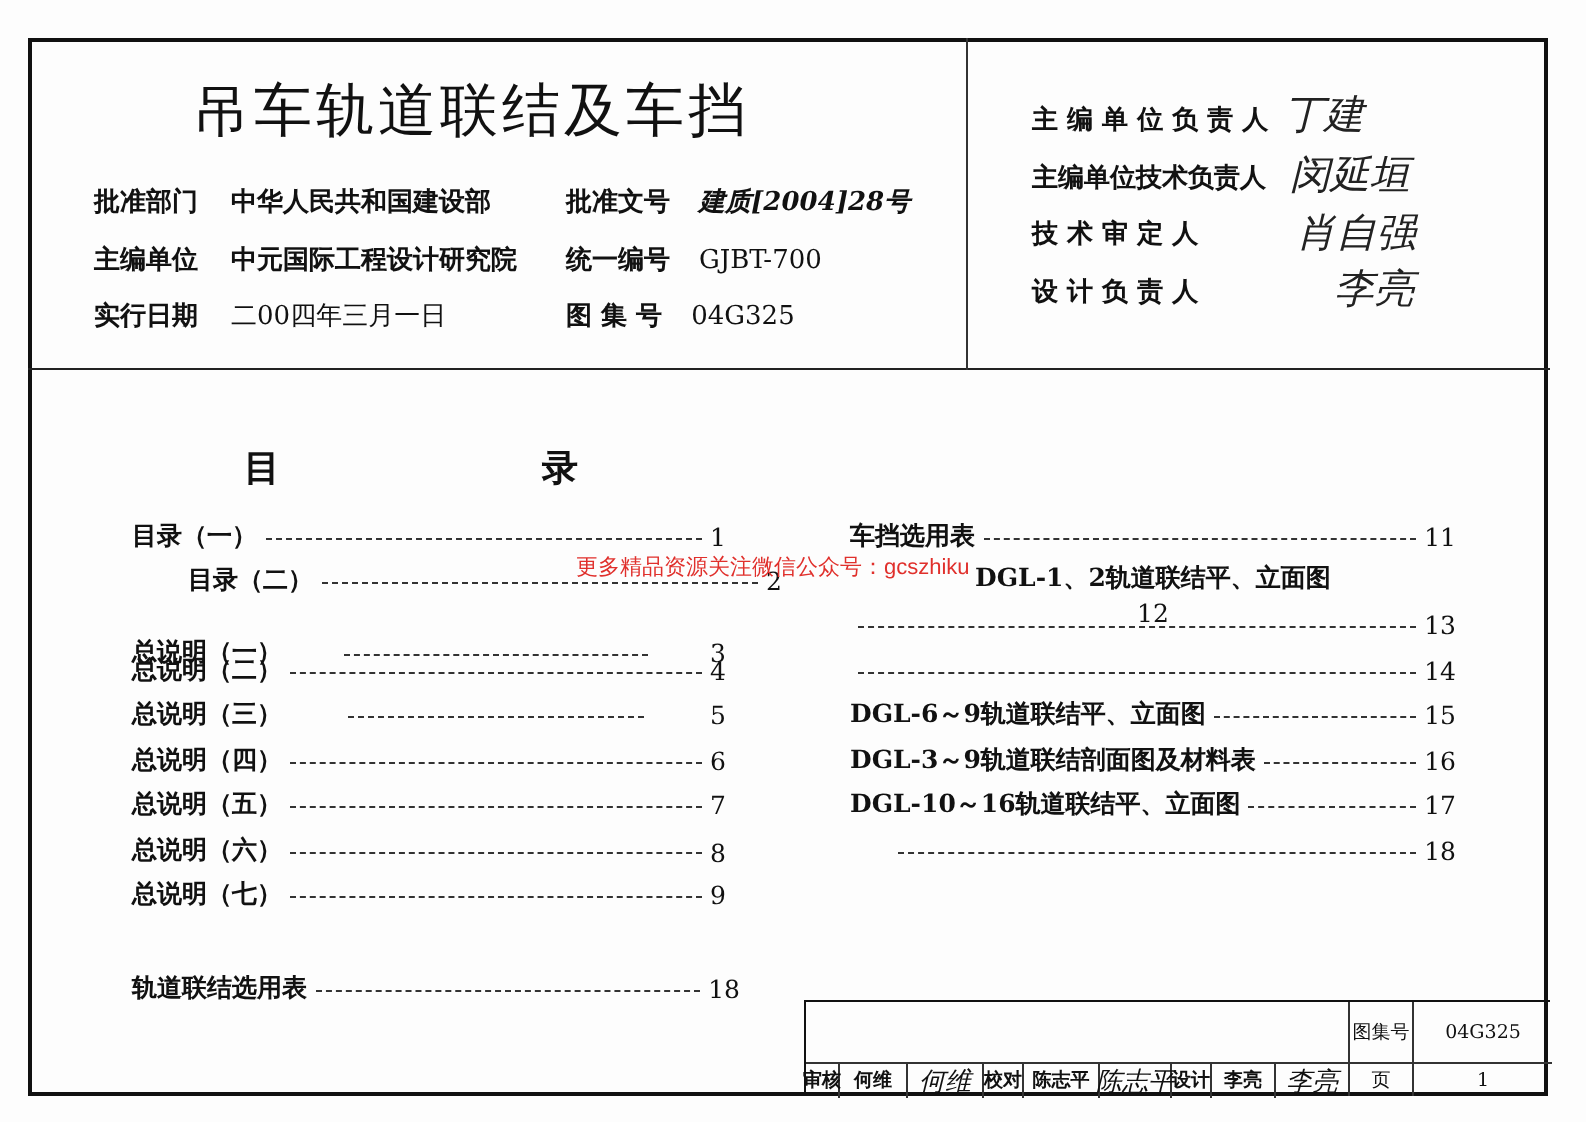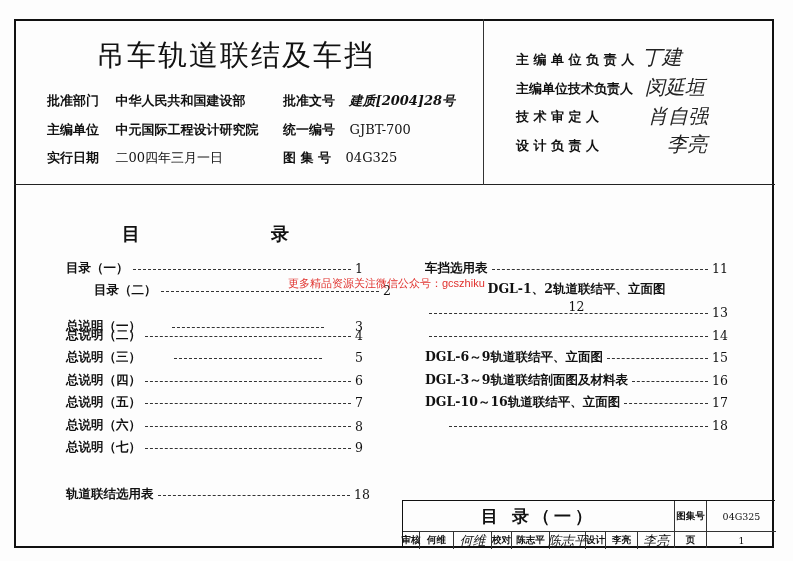--- a/index.html
+++ b/index.html
@@ -29,21 +29,21 @@
                font-family:Liberation Sans, sans-serif; }
 
   .tblock { position:absolute; left:402px; top:500px; width:373px; height:48px; box-sizing:border-box;
             border-left:1.5px solid #111; border-top:1.5px solid #111; }
   .tb-title { position:absolute; left:0; top:0; width:271px; height:30px; display:flex; align-items:center; justify-content:center;
               font-family:"DejaVu Sans","Liberation Sans",sans-serif; font-size:17px; font-weight:bold; letter-spacing:4px; }
   .tb-row { position:absolute; left:0; top:30px; width:271px; height:17px; border-top:1px solid #333; display:flex; }
   .tb-cell { border-right:1px solid #333; display:flex; align-items:center; justify-content:center; font-size:9.5px; font-weight:bold; white-space:nowrap; box-sizing:border-box; }
   .tb-sig { font-style:italic; font-size:13px; font-weight:normal; }
   .tb-right { position:absolute; left:271px; top:0; width:101px; height:47px; border-left:1px solid #333; }
-  .tb-rcell { position:absolute; display:flex; align-items:center; justify-content:center; font-size:9.5px; font-weight:bold; box-sizing:border-box; }
+  .tb-rcell { position:absolute; display:flex; align-items:center; justify-content:center; font-size:9.5px; font-weight:normal; box-sizing:border-box; }
 </style>
 </head>
 <body>
 
 <div class="frame"></div>
 <div class="hdivider"></div>
 <div class="vdivider"></div>
 
 <div class="main-title">吊车轨道联结及车挡</div>
 
@@ -170,21 +170,20 @@
     <span class="page">17</span>
   </div>
 <div class="toc-row" style="left:425px; top:416px; width:303px;">
     <span class="leader" style="margin-left:24px;"></span>
     <span class="page">18</span>
   </div>
 
 <div class="watermark">更多精品资源关注微信公众号：gcszhiku</div>
 
 <div class="tblock">
-  <div class="tb-title">目  录（一）</div>
   <div class="tb-row">
     <div class="tb-cell" style="width:17px;">审核</div>
     <div class="tb-cell" style="width:34px;">何维</div>
     <div class="tb-cell tb-sig" style="width:38px;">何维</div>
     <div class="tb-cell" style="width:20px;">校对</div>
     <div class="tb-cell" style="width:38px;">陈志平</div>
     <div class="tb-cell tb-sig" style="width:36px;">陈志平</div>
     <div class="tb-cell" style="width:20px;">设计</div>
     <div class="tb-cell" style="width:32px;">李亮</div>
     <div class="tb-cell tb-sig" style="width:36px; border-right:none;">李亮</div>

